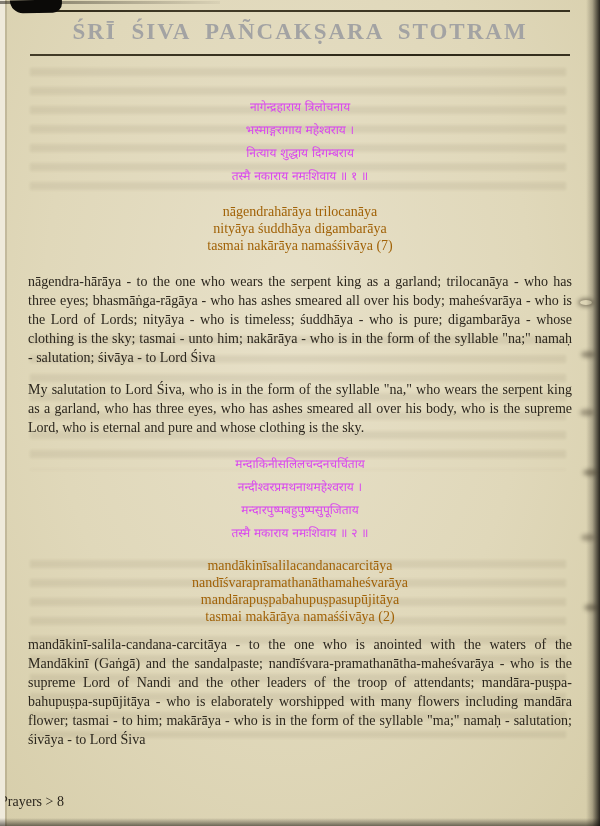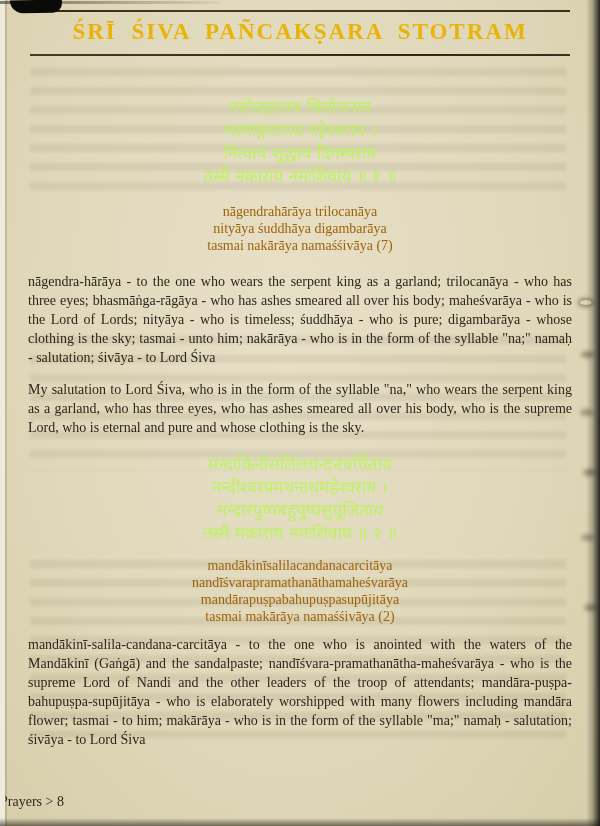--- a/index.html
+++ b/index.html
@@ -57,31 +57,31 @@
   .rule-bottom { margin-top: 7px; background: linear-gradient(90deg,#433c28,#2c2717 70%,#37311f); }
 
   .title {
     margin: 5px 0 0 0;
     font-size: 23px;
     line-height: 30px;
     font-weight: bold;
     text-align: center;
     letter-spacing: 2px;
     word-spacing: 7px;
-    color: #eab308;
+    color: #a3a3a3;
     font-family: "Liberation Serif", "DejaVu Serif", serif;
   }
 
   .verse { text-align: center; }
 
   .dev {
     font-family: "DejaVu Sans", sans-serif;
-    font-size: 17px;
+    font-size: 12px;
     line-height: 23px;
-    color: #bef264;
+    color: #d946ef;
   }
   .dev-1 { margin-top: 40px; }
   .dev-2 { margin-top: 16px; }
 
   .translit {
     font-size: 14px;
     line-height: 17px;
     color: #a16207;
   }
   .translit-1 { margin-top: 15px; }

